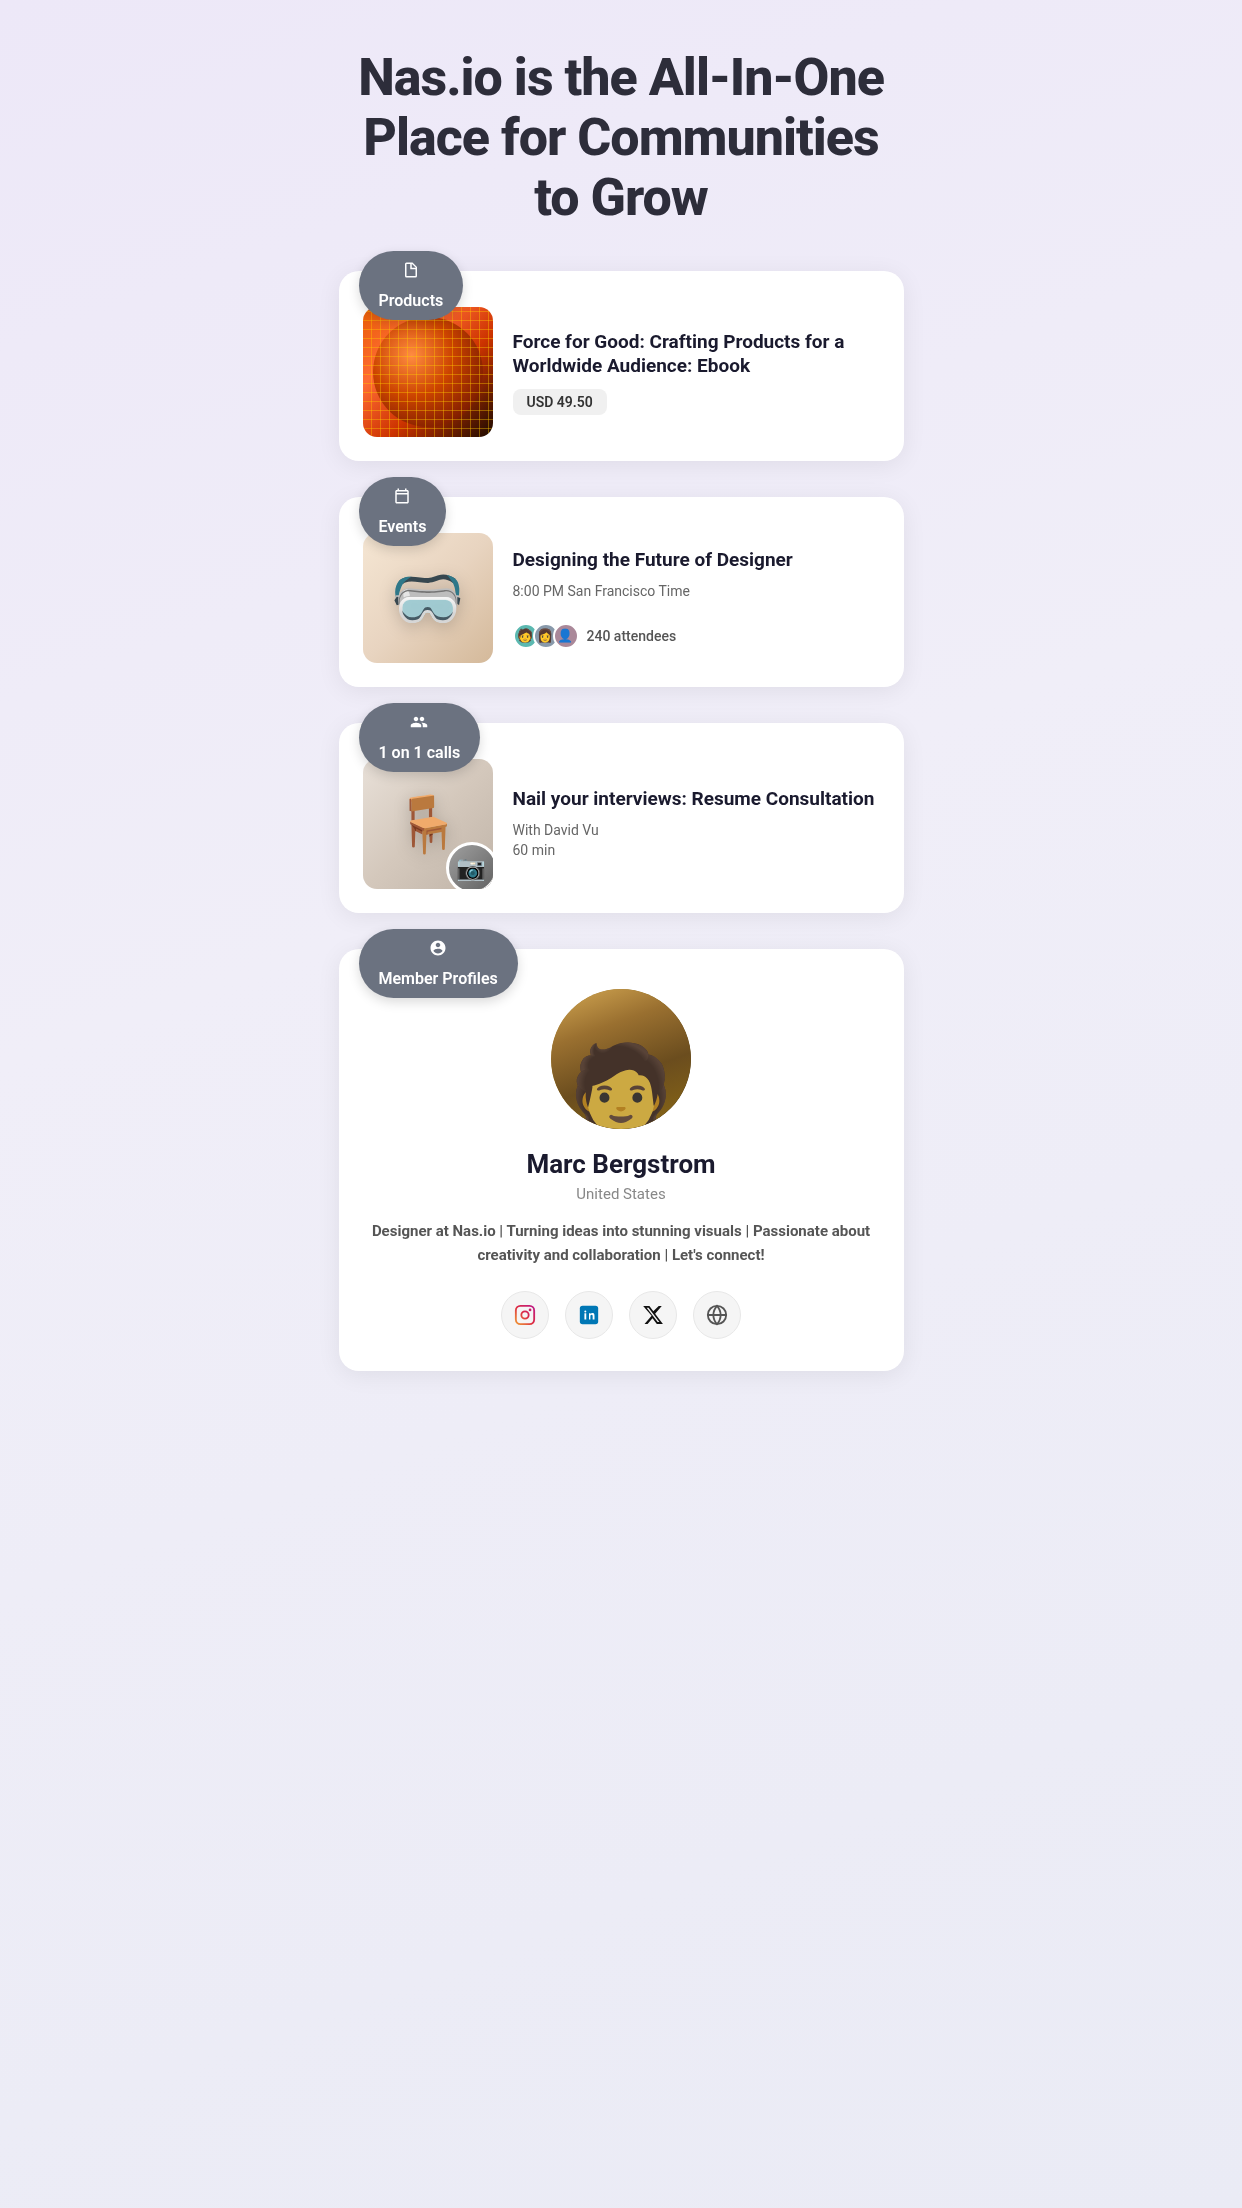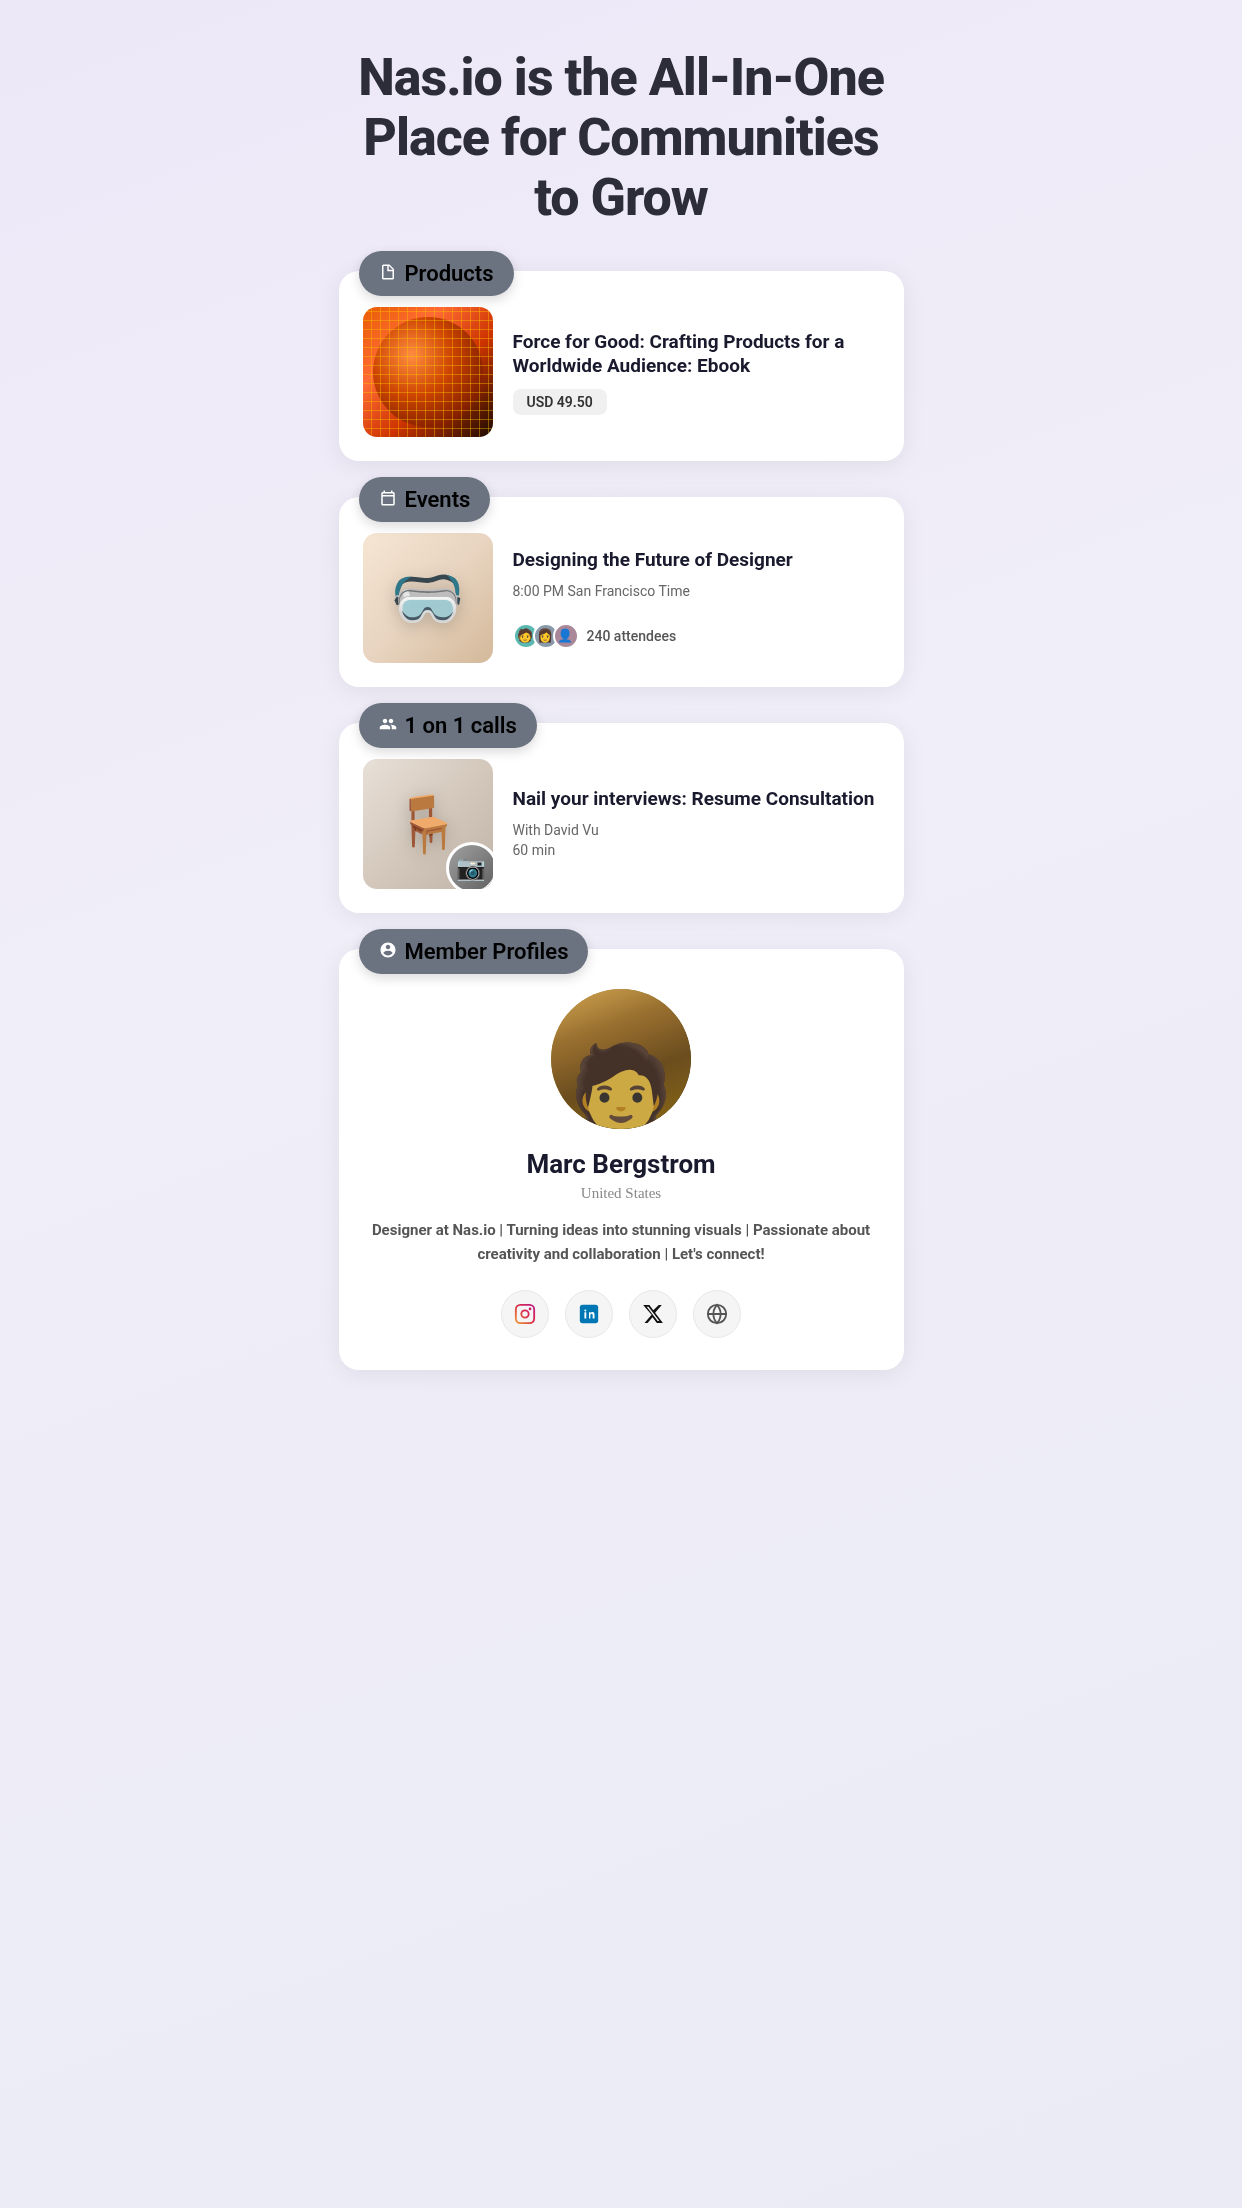--- a/index.html
+++ b/index.html
@@ -31,30 +31,31 @@
     .section {
       position: relative;
       margin-bottom: 36px;
     }
 
     .section-badge {
       display: inline-flex;
       align-items: center;
       gap: 8px;
       background: #6b7280;
-      color: #000000;
-      font-size: 22px;
+      color: #ffffff;
+      font-size: 16px;
       font-weight: 600;
       padding: 10px 20px;
       border-radius: 50px;
       position: absolute;
       top: -20px;
       left: 20px;
       z-index: 2;
       box-shadow: 0 4px 12px rgba(0,0,0,0.15);
+      flex-direction: column;
     }
 
     .section-badge .badge-icon {
       font-size: 17px;
     }
 
     .card {
       background: #fff;
       border-radius: 20px;
       padding: 24px 24px 24px 24px;
@@ -286,21 +287,20 @@
       font-size: 26px;
       font-weight: 700;
       color: #1a1a2e;
       margin-bottom: 6px;
     }
 
     .member-location {
       font-size: 15px;
       color: #888;
       margin-bottom: 16px;
-      font-family: Liberation Serif, serif;
     }
 
     .member-bio {
       font-size: 15px;
       color: #555;
       line-height: 1.6;
       margin-bottom: 24px;
       font-weight: bold;
     }
 

